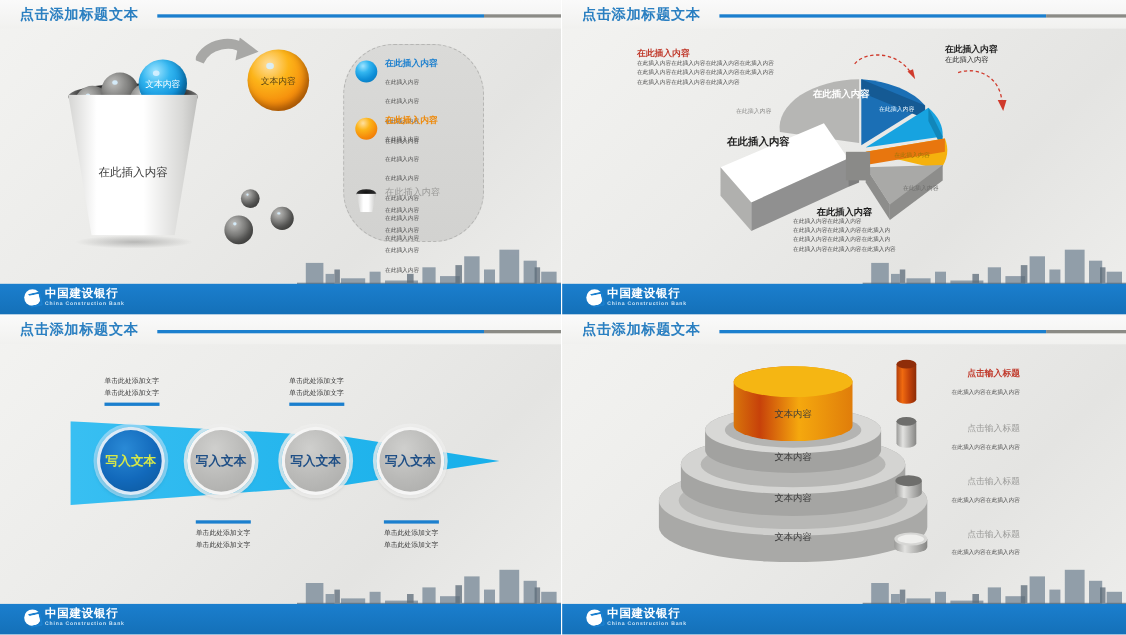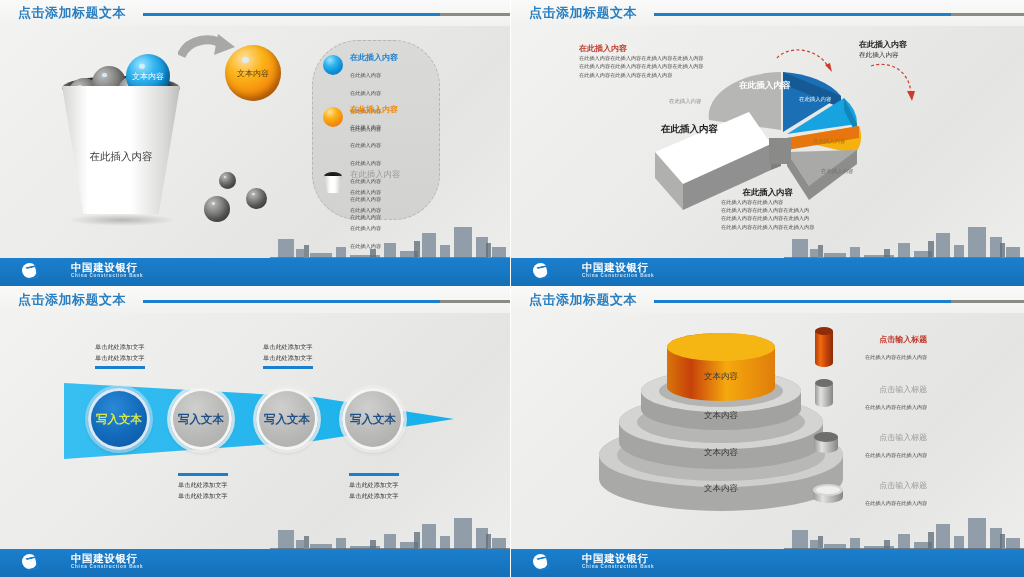--- a/index.html
+++ b/index.html
@@ -57,21 +57,21 @@
   .logo-mark {
     width: 15px; height: 15px; border-radius: 50%;
     background: #ffffff; position: relative; flex: none;
   }
   .logo-mark::after {
     content: ""; position: absolute; left: 3.5px; top: 3px;
     width: 8px; height: 9px;
     border: 2.2px solid #1b7fce; border-left-color: transparent;
     border-radius: 2px; transform: rotate(-12deg);
   }
-  .logo-txt { line-height: 1; margin-left: 30px; }
+  .logo-txt { line-height: 1; }
   .logo-cn { font-size: 10.5px; font-weight: 700; color: #ffffff; letter-spacing: .6px; display:block; }
   .logo-en { font-size: 4.6px; font-weight: 700; color: #cfe6f7; letter-spacing: .75px; display:block; margin-top: 1.5px; }
 
   
   .t-head { font-size: 8px; font-weight: 700; line-height: 1.25; white-space: nowrap; }
   .t-body { font-size: 5.2px; line-height: 1.62; color: #4c4c4c; white-space: nowrap; }
 
   
   .bucket { position: absolute; left: 62px; top: 68px; }
   .bucket-body {

